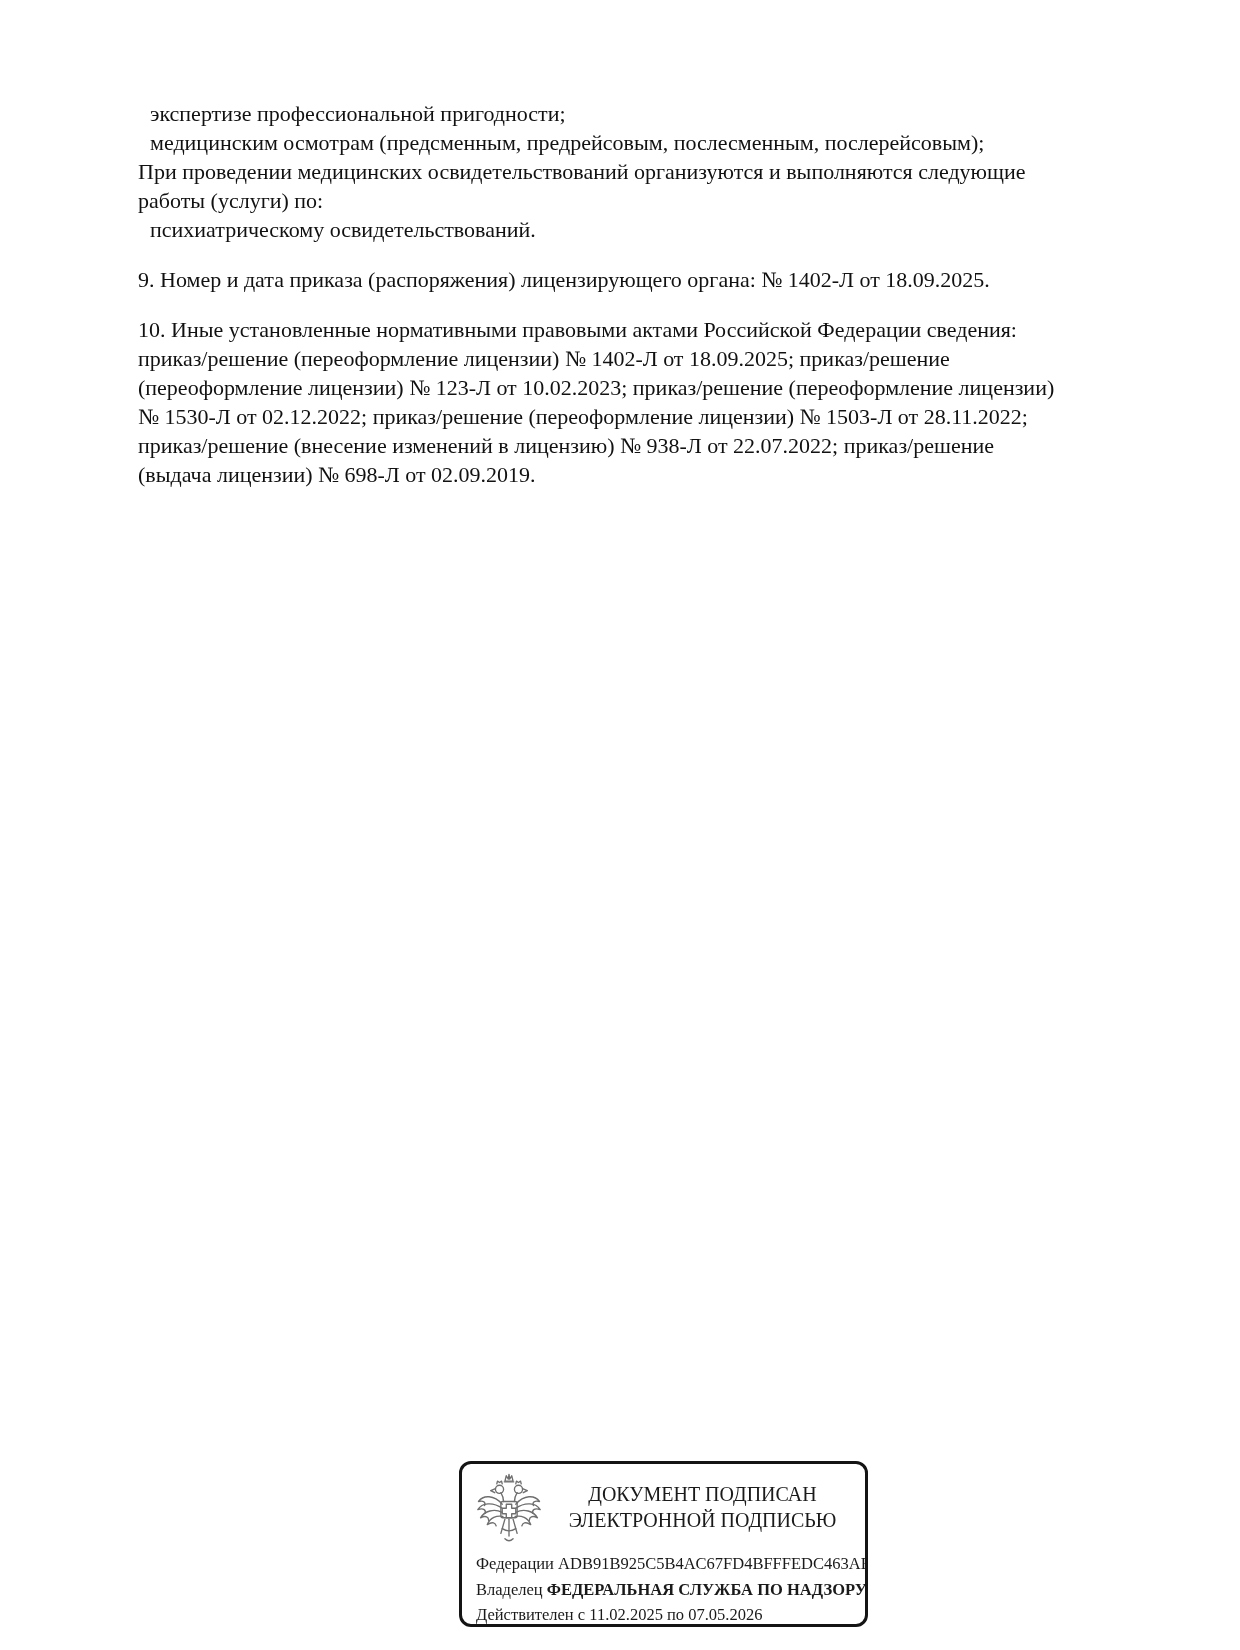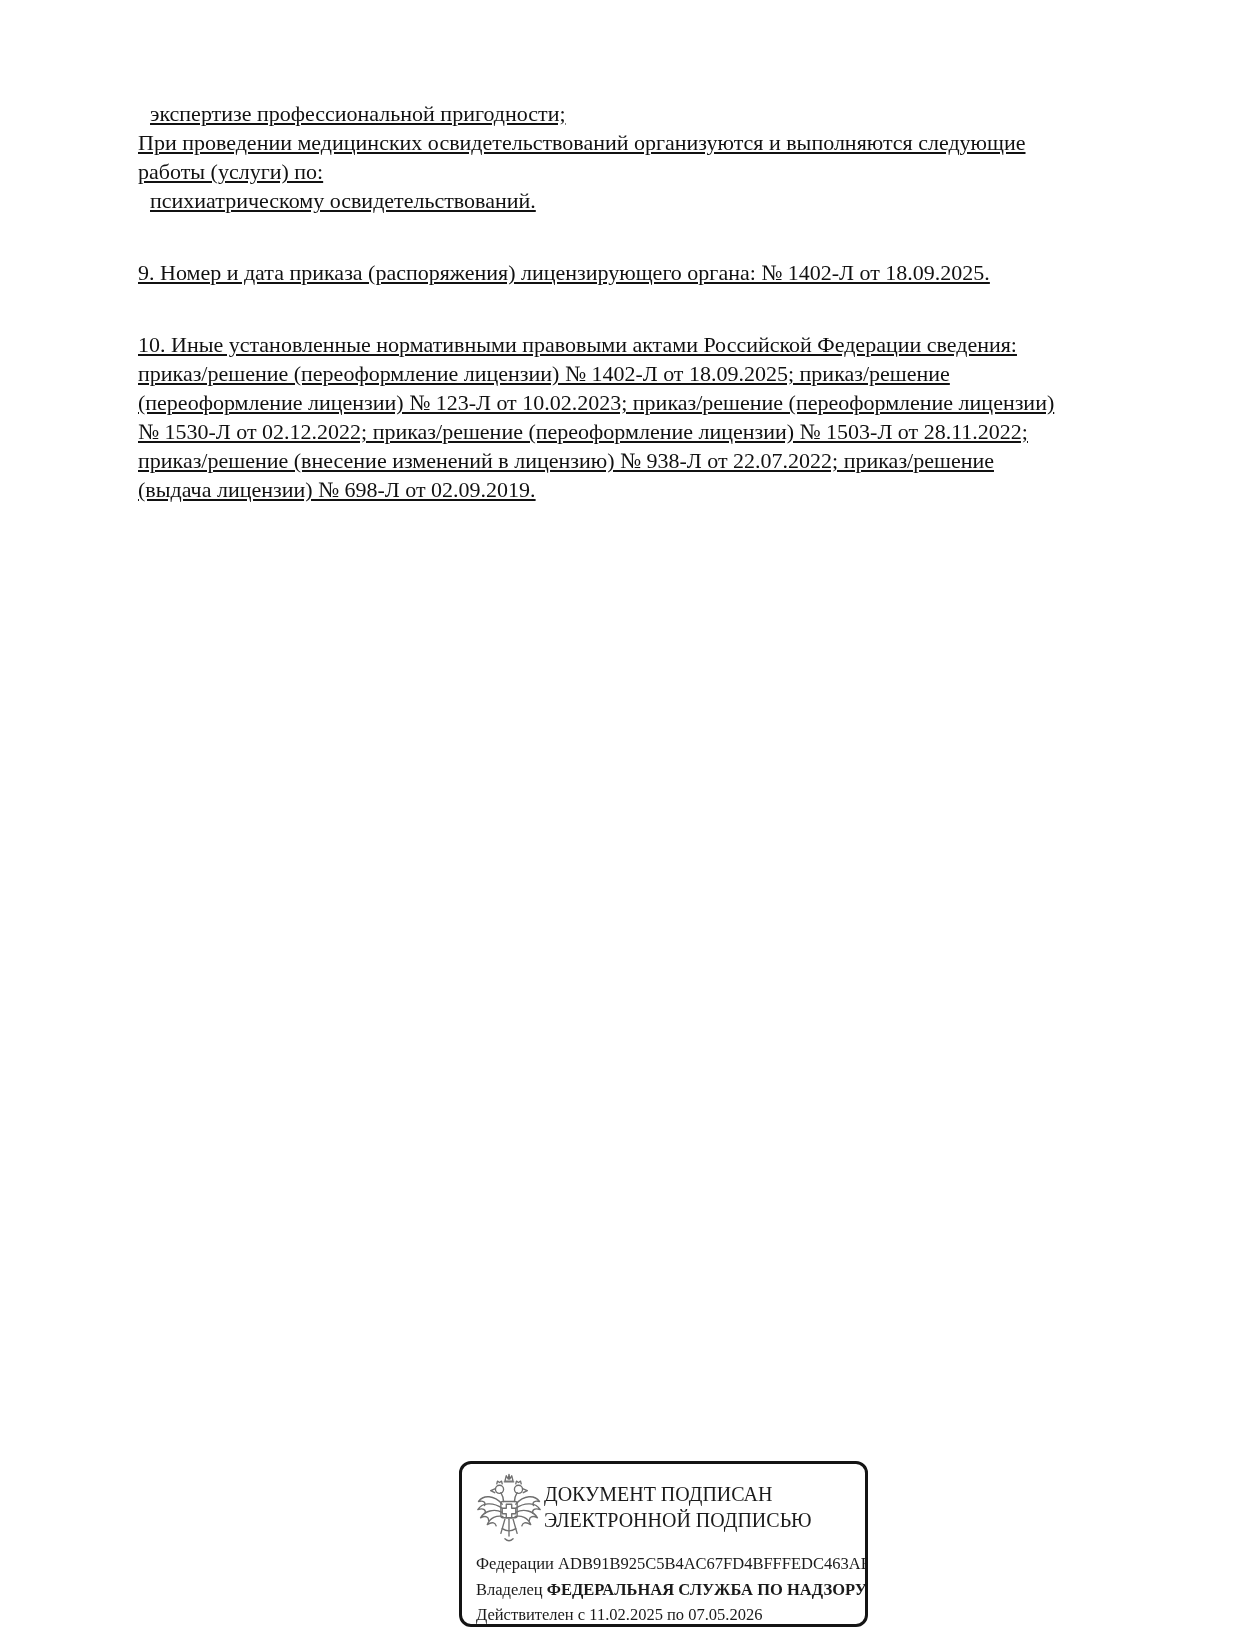--- a/index.html
+++ b/index.html
@@ -15,44 +15,44 @@
     background: #ffffff;
     overflow: hidden;
   }
   .content {
     position: absolute;
     left: 138px; top: 99px;
     width: 1045px;
     font-size: 22px;
     line-height: 29px;
   }
-  .para { white-space: pre-line; text-decoration: underline; }
+  .para { white-space: pre-line; }
   .para.indent { padding-left: 12px; }
-  .para.gap { margin-top: 43px; }
+  .para.gap { margin-top: 21px; }
 
   
   .stamp {
     position: absolute;
     left: 459px; top: 1461px;
     width: 409px; height: 166px;
     box-sizing: border-box;
     border: 3px solid #141414;
     border-radius: 12px;
     background: #ffffff;
     overflow: hidden;
   }
   .emblem {
     position: absolute;
     left: 13px; top: 7px;
     width: 68px; height: 80px;
   }
   .stamp-title {
     position: absolute;
     left: 82px; right: 4px; top: 17px;
-    text-align: left;
+    text-align: center;
     font-size: 20px;
     line-height: 26px;
     white-space: pre-line;
     color: #1a1a1a;
   }
   .stamp-info {
     position: absolute;
     left: 14px; top: 87px;
     width: 600px;
     font-size: 16.5px;
@@ -62,20 +62,21 @@
   .stamp-line { white-space: nowrap; }
   .owner-value { font-weight: bold; }
 </style>
 </head>
 <body>
 
 <div class="page">
 
   <div class="content">
     <div class="para indent">экспертизе профессиональной пригодности;</div>
+    <div class="para indent">медицинским осмотрам (предсменным, предрейсовым, послесменным, послерейсовым);</div>
     <div class="para">При проведении медицинских освидетельствований организуются и выполняются следующие
 работы (услуги) по:</div>
     <div class="para indent">психиатрическому освидетельствований.</div>
     <div class="para gap">9. Номер и дата приказа (распоряжения) лицензирующего органа: № 1402-Л от 18.09.2025.</div>
     <div class="para gap">10. Иные установленные нормативными правовыми актами Российской Федерации сведения:
 приказ/решение (переоформление лицензии) № 1402-Л от 18.09.2025; приказ/решение
 (переоформление лицензии) № 123-Л от 10.02.2023; приказ/решение (переоформление лицензии)
 № 1530-Л от 02.12.2022; приказ/решение (переоформление лицензии) № 1503-Л от 28.11.2022;
 приказ/решение (внесение изменений в лицензию) № 938-Л от 22.07.2022; приказ/решение
 (выдача лицензии) № 698-Л от 02.09.2019.</div>

